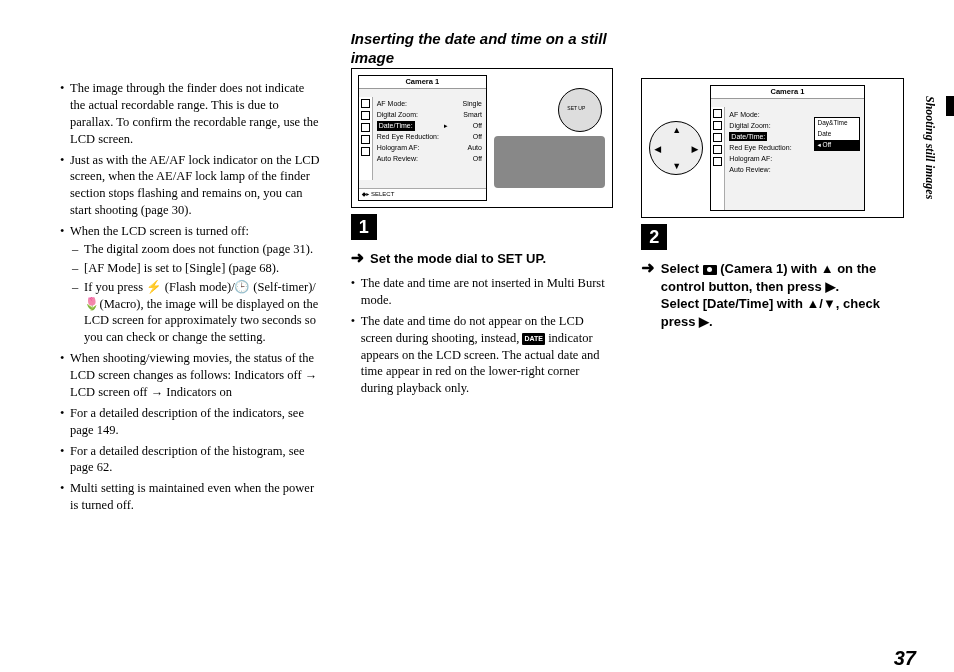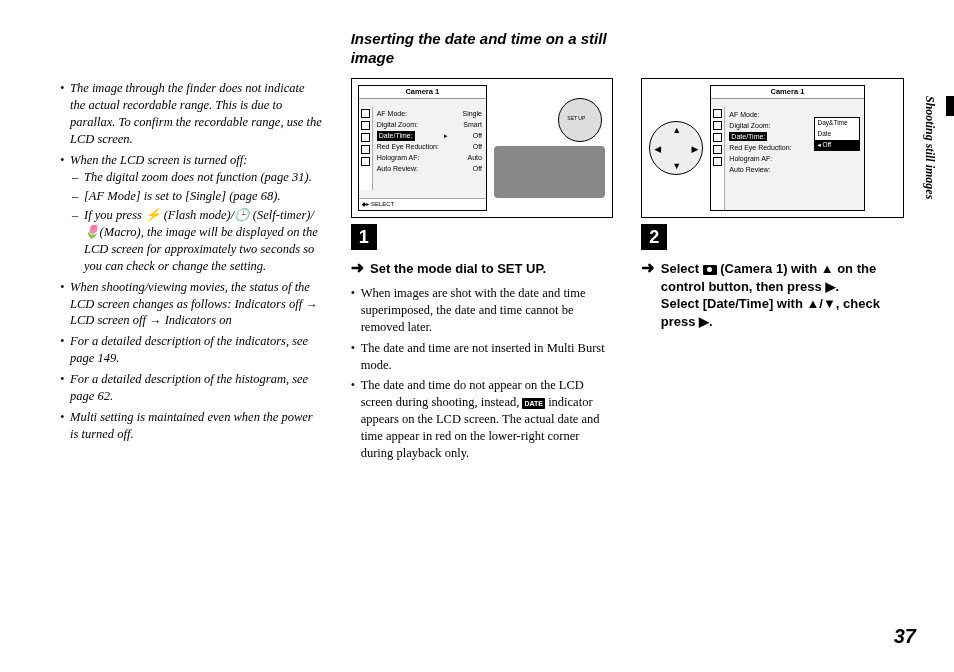--- a/index.html
+++ b/index.html
@@ -15,30 +15,29 @@
   }
   .page {
     display: flex;
     padding: 30px 50px 20px 60px;
     gap: 28px;
   }
   .col {
     flex: 1;
     min-width: 0;
   }
-  .col1 { padding-top: 50px; font-style: italic; }
+  .col1 { padding-top: 50px; }
   .col2 { }
   .col3 { padding-top: 48px; }
 
   .section-title {
     font-family: Arial, Helvetica, sans-serif;
     font-weight: 700;
     font-style: italic;
     font-size: 15px;
-    margin-bottom: 10px;
     line-height: 1.25;
   }
 
   ul.bullets { list-style: none; }
   ul.bullets > li { position: relative; padding-left: 10px; margin-bottom: 4px; }
   ul.bullets > li::before { content: "•"; position: absolute; left: 0; top: 0; }
   ul.bullets ul { list-style: none; margin-top: 1px; }
   ul.bullets ul li { position: relative; padding-left: 14px; margin-bottom: 2px; }
   ul.bullets ul li::before { content: "–"; position: absolute; left: 2px; top: 0; }
 
@@ -195,21 +194,21 @@
     position: absolute;
     right: 0;
     top: 96px;
     width: 8px;
     height: 20px;
     background: #000;
   }
   .page-num {
     position: absolute;
     right: 38px;
-    bottom: 22px;
+    bottom: 0;
     font-family: Arial, Helvetica, sans-serif;
     font-weight: 700;
     font-style: italic;
     font-size: 20px;
   }
   .date-icon {
     display: inline-block;
     background: #000;
     color: #fff;
     font-family: Arial, sans-serif;
@@ -249,20 +248,21 @@
   .submenu .sel { background: #000; color: #fff; }
 </style>
 </head>
 <body>
 
 <div class="page">
 
   <div class="col col1">
     <ul class="bullets">
       <li>The image through the finder does not indicate the actual recordable range. This is due to parallax. To confirm the recordable range, use the LCD screen.</li>
+      <li>Just as with the AE/AF lock indicator on the LCD screen, when the AE/AF lock lamp of the finder section stops flashing and remains on, you can start shooting (page 30).</li>
       <li>
         <span>When the LCD screen is turned off:</span>
         <ul>
           <li>The digital zoom does not function (page 31).</li>
           <li>[AF Mode] is set to [Single] (page 68).</li>
           <li>If you press ⚡ (Flash mode)/🕒 (Self-timer)/ 🌷(Macro), the image will be displayed on the LCD screen for approximately two seconds so you can check or change the setting.</li>
         </ul>
       </li>
       <li>When shooting/viewing movies, the status of the LCD screen changes as follows: Indicators off → LCD screen off → Indicators on</li>
       <li>For a detailed description of the indicators, see page 149.</li>
@@ -323,21 +323,20 @@
 
     <div class="step-num">1</div>
 
     <div class="step-head">
       <span class="arrow">➜</span>
       <span>Set the mode dial to SET UP.</span>
     </div>
 
 
     <ul class="bullets">
-      <li>When images are shot with the date and time superimposed, the date and time cannot be removed later.</li>
       <li>The date and time are not inserted in Multi Burst mode.</li>
       <li>The date and time do not appear on the LCD screen during shooting, instead, <span class="date-icon">DATE</span> indicator appears on the LCD screen. The actual date and time appear in red on the lower-right corner during playback only.</li>
     </ul>
   </div>
 
   <div class="col col3">
 
     <div class="diagram">
       <div class="cam-right" style="flex:0 0 56px">
         <div class="dpad">

